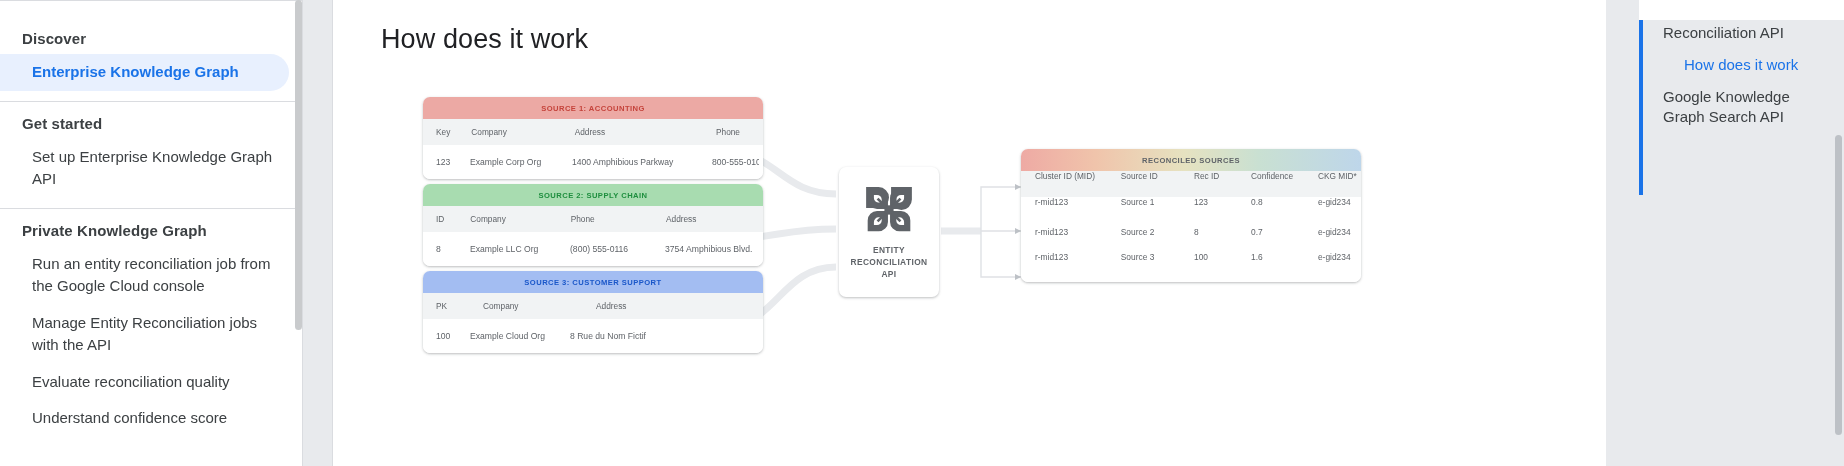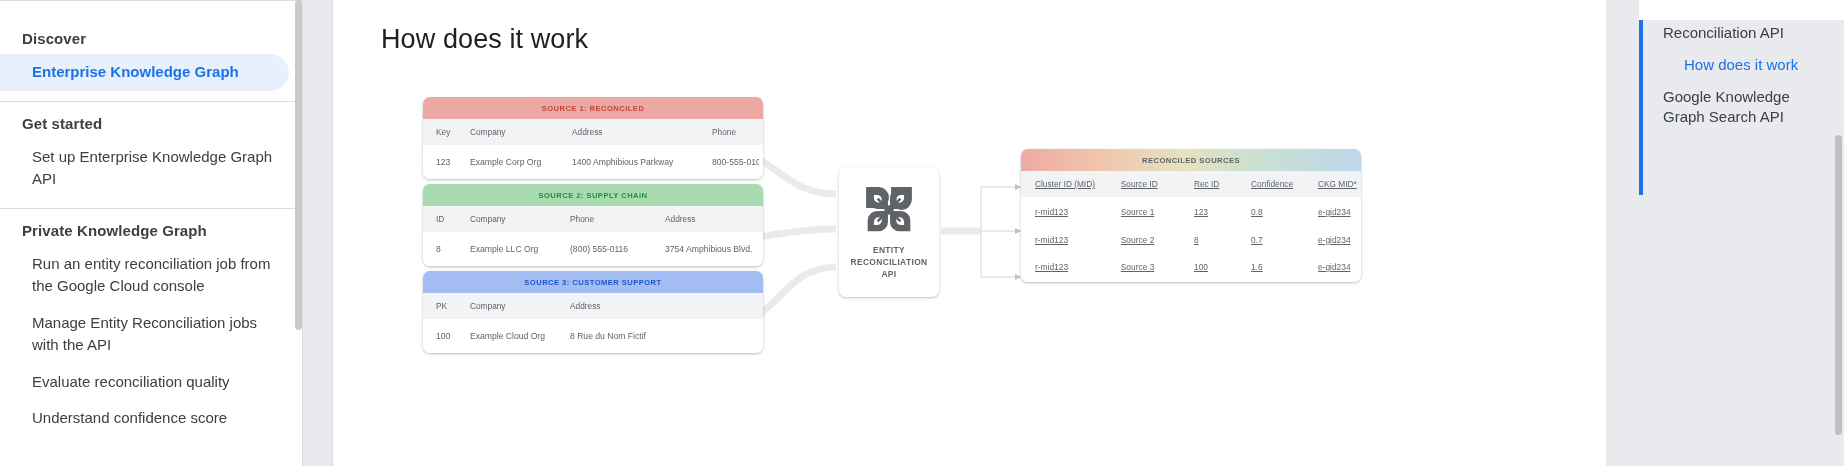--- a/index.html
+++ b/index.html
@@ -140,20 +140,21 @@
   .cap-support { background: #a3bdf2; color: #1a57c9; }
   .src-head, .src-row {
     display: flex;
     align-items: center;
   }
   .src-head {
     background: #f1f3f4;
     height: 26px;
     font-size: 8.3px;
     color: #5f6368;
+    justify-content: space-between;
   }
   .src-row {
     background: #fff;
     height: 34px;
     font-size: 8.6px;
     color: #5f6368;
   }
   .src-head > div, .src-row > div {
     padding-left: 13px;
     white-space: nowrap;
@@ -201,21 +202,21 @@
   .rec-cap {
     text-align: center;
     font-size: 7.6px;
     font-weight: 700;
     letter-spacing: .45px;
     padding: 7px 0 6px 0;
     color: #5f6368;
     background: linear-gradient(90deg, #eeaaa4 0%, #f0c4ab 22%, #e6e2c0 48%, #c9e0d2 70%, #bed6ea 100%);
   }
   .rec-head, .rec-row {
-    display: flex; align-items: center; text-decoration: underline;
+    display: flex; 
   }
   .rec-head {
     background: #f1f3f4;
     height: 26px;
     font-size: 8.3px;
     color: #5f6368;
   }
   .rec-row {
     background: #fff;
     height: 25px;
@@ -325,21 +326,21 @@
           <path d="M560 142 L 600 142" stroke="#e8eaed" stroke-width="7" fill="none"></path>
           <path d="M600 142 L 600 98 L 640 98" stroke="#dfe1e5" stroke-width="1.4" fill="none"></path>
           <path d="M600 142 L 640 142" stroke="#dfe1e5" stroke-width="1.4" fill="none"></path>
           <path d="M600 142 L 600 188 L 640 188" stroke="#dfe1e5" stroke-width="1.4" fill="none"></path>
           <polygon points="640,98 634,95 634,101" fill="#bdc1c6"></polygon>
           <polygon points="640,142 634,139 634,145" fill="#bdc1c6"></polygon>
           <polygon points="640,188 634,185 634,191" fill="#bdc1c6"></polygon>
         </svg>
 
         <div class="src-table" style="left:42px; top:8px; width:340px;">
-          <div class="src-cap cap-acct">SOURCE 1: RECONCILED</div>
+          <div class="src-cap cap-acct">SOURCE 1: ACCOUNTING</div>
           <div class="src-head">
             <div class="c-a1">Key</div>
             <div class="c-a2">Company</div>
             <div class="c-a3">Address</div>
             <div class="c-a4">Phone</div>
           </div>
           <div class="src-row">
             <div class="c-a1">123</div>
             <div class="c-a2">Example Corp Org</div>
             <div class="c-a3">1400 Amphibious Parkway</div>

